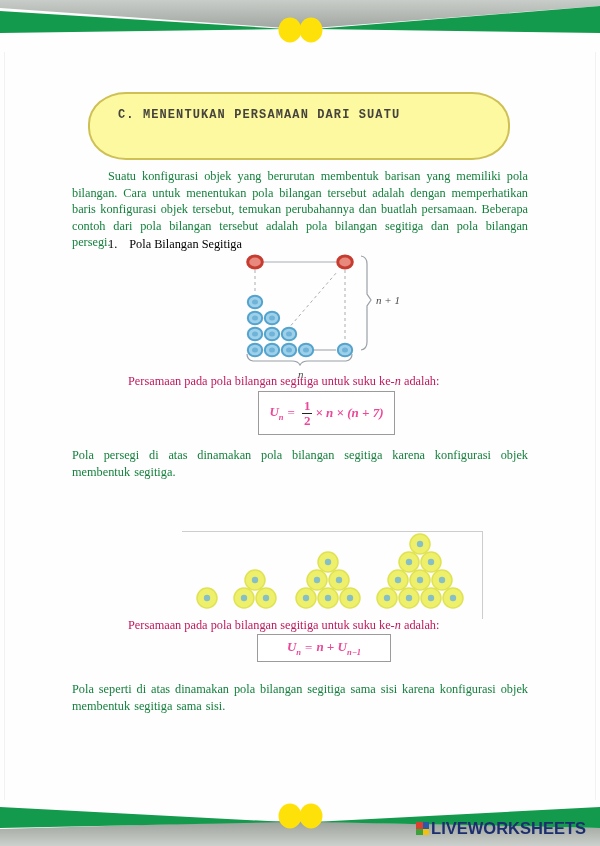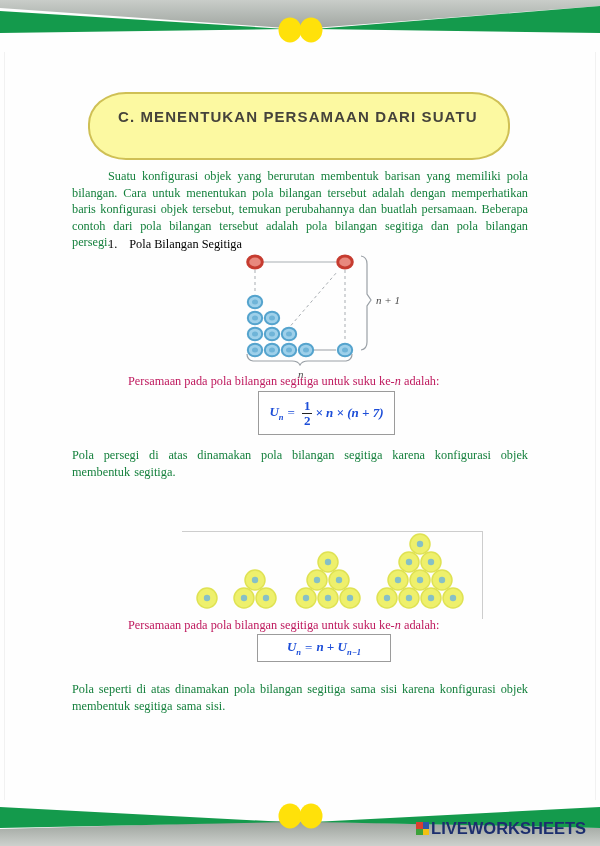--- a/index.html
+++ b/index.html
@@ -9,39 +9,39 @@
   
   .edge-line{position:absolute;top:52px;height:748px;width:1px;background:rgba(0,0,0,0.05);}
 
   
   #header-band{position:absolute;top:0;left:0;}
   #footer-band{position:absolute;top:760px;left:0;}
 
   
   #title-bubble{position:absolute;left:88px;top:92px;width:422px;height:68px;box-sizing:border-box;
     background:#fcf9a1;border:2px solid #cfc055;border-radius:38px/32px;
-    font-family:Liberation Sans, sans-serif;font-weight:bold;color:#45433b;font-size:15px;letter-spacing:1.1px;}
+    font-family:Liberation Mono, monospace;font-weight:bold;color:#45433b;font-size:12px;letter-spacing:1.1px;}
   #title-line1{position:absolute;left:28px;top:14px;white-space:nowrap;}
   #title-line2{position:absolute;left:48px;top:37px;white-space:nowrap;}
 
   
   .body-text{position:absolute;left:72px;width:456px;font-size:12.3px;line-height:16.5px;color:#15803d;
     text-align:justify;word-spacing:1px;}
   .body-text p{margin:0;}
   .indent{text-indent:36px;}
   #list-line{position:absolute;left:108px;top:237px;font-size:12.3px;color:#000000;}
   #list-label{margin-left:12px;}
 
   
   .caption{position:absolute;left:128px;font-size:12.3px;color:#be185d;white-space:nowrap;}
   .it{font-style:italic;}
 
   
   .formula-box{position:absolute;box-sizing:border-box;border:1px solid #9b9b9b;background:#ffffff;
-    display:flex;align-items:center;justify-content:center;font-size:13px;color:#1d4ed8;}
+    display:flex;align-items:center;justify-content:center;font-size:13px;color:#ec4899;}
   #formula-box-1{left:258px;top:391px;width:137px;height:44px;}
   #formula-box-2{left:257px;top:634px;width:134px;height:28px;}
   .math{font-style:italic;font-family:"Liberation Serif",serif;font-weight:bold;}
   .math sub{font-size:8.5px;font-style:italic;}
   .frac{display:inline-block;text-align:center;vertical-align:-8px;margin:0 3px;line-height:1.05;font-style:normal;font-weight:bold;}
   .frac .num{display:block;border-bottom:1px solid #222;padding:0 2px 0;}
   .frac .den{display:block;}
 
   
   #figure1{position:absolute;left:230px;top:250px;}

